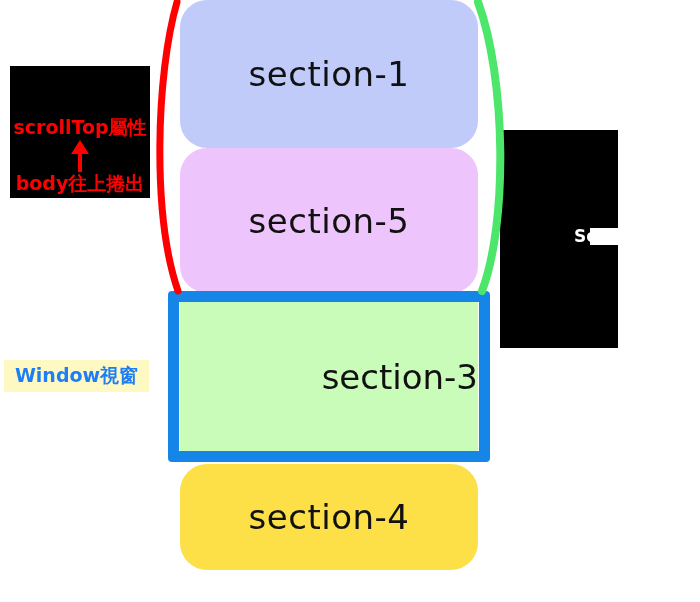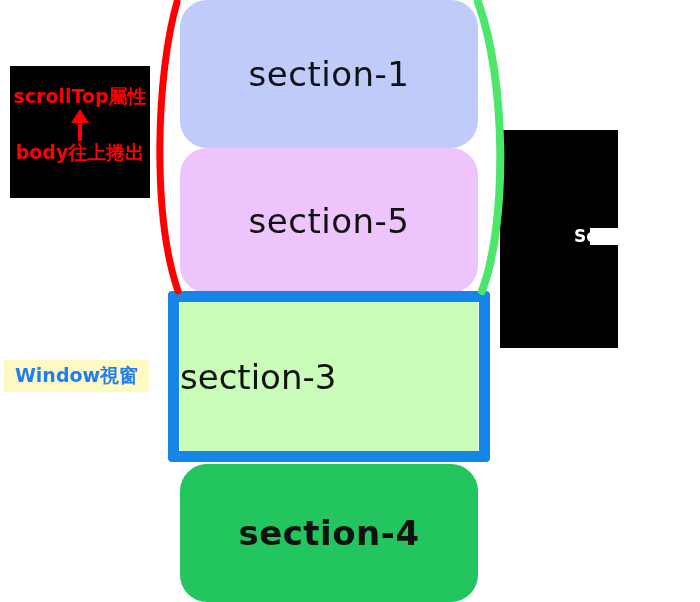--- a/index.html
+++ b/index.html
@@ -27,21 +27,21 @@
     align-items: center;
     justify-content: center;
     color: #111111;
     font-size: 34px;
     font-family: "DejaVu Sans", sans-serif;
     letter-spacing: 0.5px;
     border-radius: 27px;
   }
   #section-1 { top: 0px;   height: 148px; background: #c0cbfa; }
   #section-2 { top: 148px; height: 145px; background: #eec4fc; }
-  #section-4 { top: 464px; height: 138px; background: #22c55e; font-weight: bold; }
+  #section-4 { top: 464px; height: 106px; background: #fde047; }
 
   
   #viewport-frame {
     position: absolute;
     left: 168px;
     top: 291px;
     width: 322px;
     height: 171px;
     box-sizing: border-box;
     border: 11px solid #1586e8;
@@ -51,21 +51,21 @@
   }
   #section-3 {
     position: absolute;
     left: 180px;
     top: 302px;
     width: 298px;
     height: 149px;
     background: #c8fcb8;
     display: flex;
     align-items: center;
-    justify-content: flex-start;
+    justify-content: flex-end;
     color: #111111;
     font-size: 34px;
     z-index: 5;
   }
 
   
   #arcs {
     position: absolute;
     left: 0; top: 0;
     width: 700px; height: 602px;
@@ -78,22 +78,22 @@
     position: absolute;
     left: 10px;
     top: 66px;
     width: 140px;
     height: 132px;
     background: #000000;
     z-index: 8;
     display: flex;
     flex-direction: column;
     align-items: center;
-    justify-content: center;
-    padding: 9px 0 24px 0;
+    justify-content: flex-end;
+    padding: 9px 0 4px 0;
     box-sizing: border-box;
   }
   .callout-line {
     color: #ff0000;
     font-size: 19px;
     font-weight: bold;
     line-height: 1.12;
     text-align: center;
     white-space: nowrap;
     font-family: "DejaVu Sans", sans-serif;

